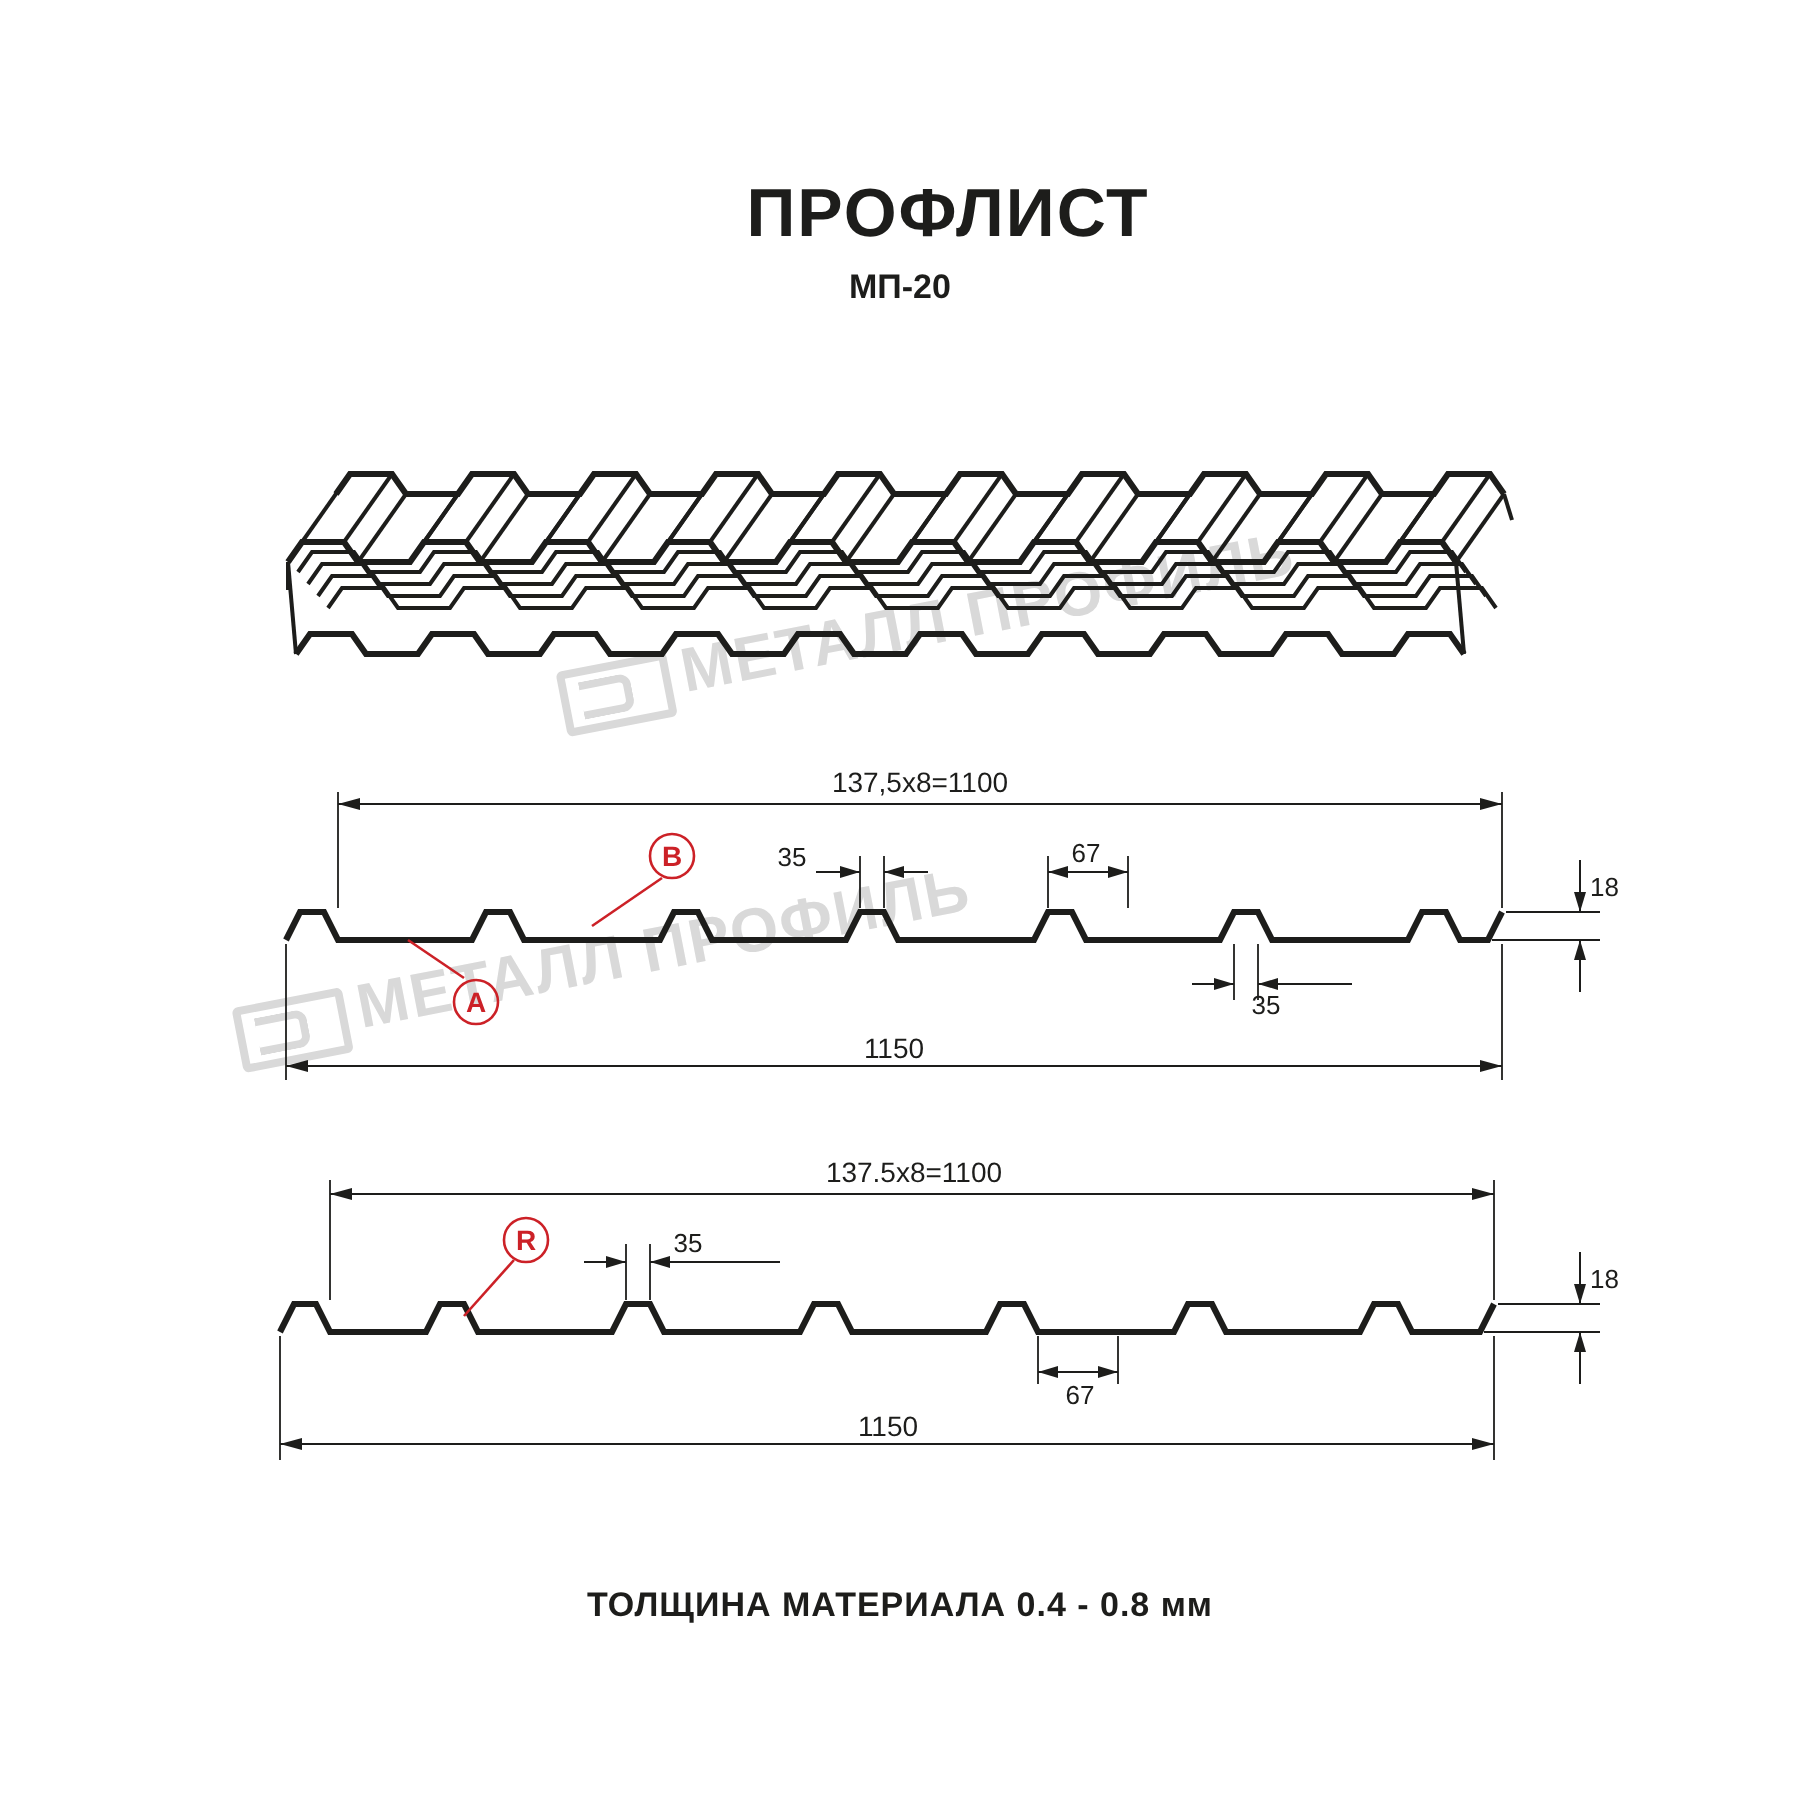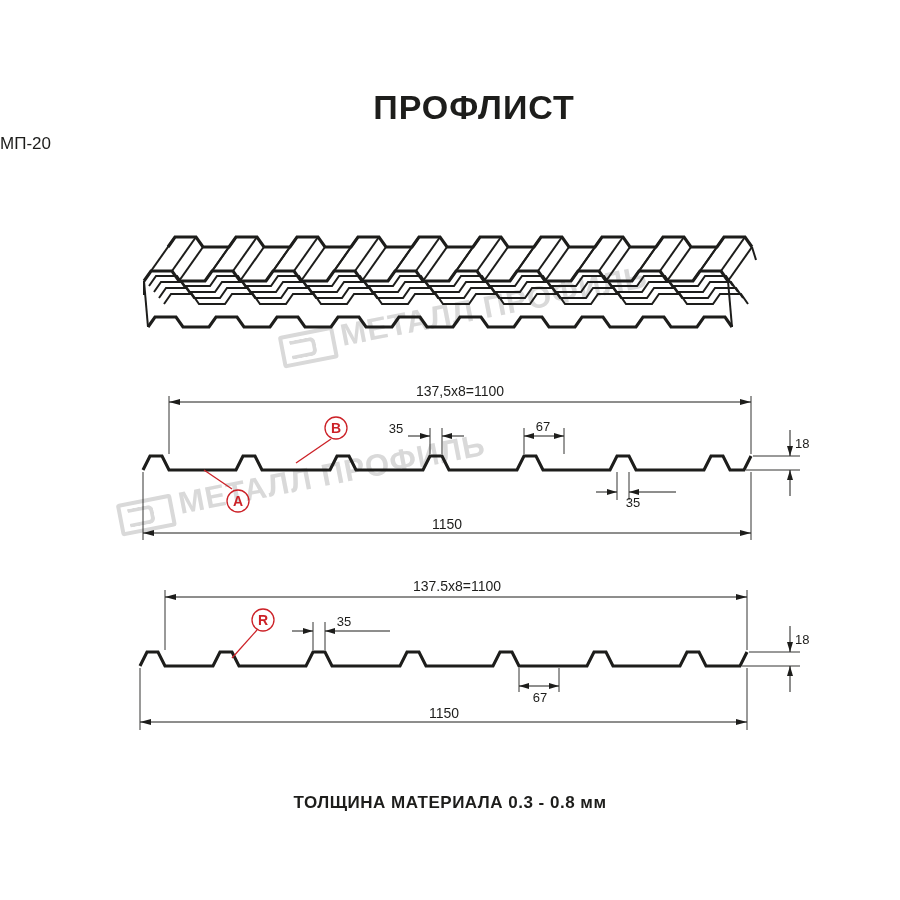--- a/index.html
+++ b/index.html
@@ -3,22 +3,22 @@
 <meta charset="utf-8">
 <style>
   html,body{margin:0;padding:0;background:#ffffff;}
   body{width:900px;height:900px;position:relative;overflow:hidden;
        font-family:"Liberation Sans",sans-serif;color:#1a1a1a;}
   .sheet{position:absolute;inset:0;}
 
   
   .title{position:absolute;left:0;right:0;top:88px;text-align:center;
          font-size:34px;font-weight:bold;letter-spacing:1px;color:#1d1d1b;padding-left:48px;}
-  .subtitle{position:absolute;left:0;right:0;top:134px;
-            font-size:17px;font-weight:normal;color:#1d1d1b;}
+  .subtitle{position:absolute;left:0;right:0;top:134px;text-align:center;
+            font-size:17px;font-weight:bold;color:#1d1d1b;}
   .footer{position:absolute;left:0;right:0;top:793px;text-align:center;
           font-size:17px;font-weight:bold;letter-spacing:.5px;color:#1d1d1b;}
 
   
   .wm{position:absolute;color:#d9d9d9;font-size:31px;font-weight:bold;
       letter-spacing:1px;white-space:nowrap;transform:rotate(-11deg);
       transform-origin:left center;pointer-events:none;}
   .wm .mark{display:inline-block;width:52px;height:30px;position:relative;
             vertical-align:-6px;margin-right:10px;}
   .wm .mark::before{content:"";position:absolute;left:0;top:2px;width:48px;height:25px;
@@ -260,14 +260,14 @@
       <polygon class="arrow" points="519,686 529,683 529,689"></polygon>
       <polygon class="arrow" points="559,686 549,683 549,689"></polygon>
       <text class="dl" x="540" y="702" text-anchor="middle">67</text>
 
       <circle class="cir" cx="263" cy="620" r="11"></circle>
       <text class="rl" x="263" y="625" text-anchor="middle">R</text>
       <path class="lead" d="M257,630 L232,658"></path>
     </g>
   </svg>
 
-  <div class="footer">ТОЛЩИНА МАТЕРИАЛА 0.3 - 0.8 мм</div>
+  <div class="footer">ТОЛЩИНА МАТЕРИАЛА 0.4 - 0.8 мм</div>
 </div>
 
 </body></html>

